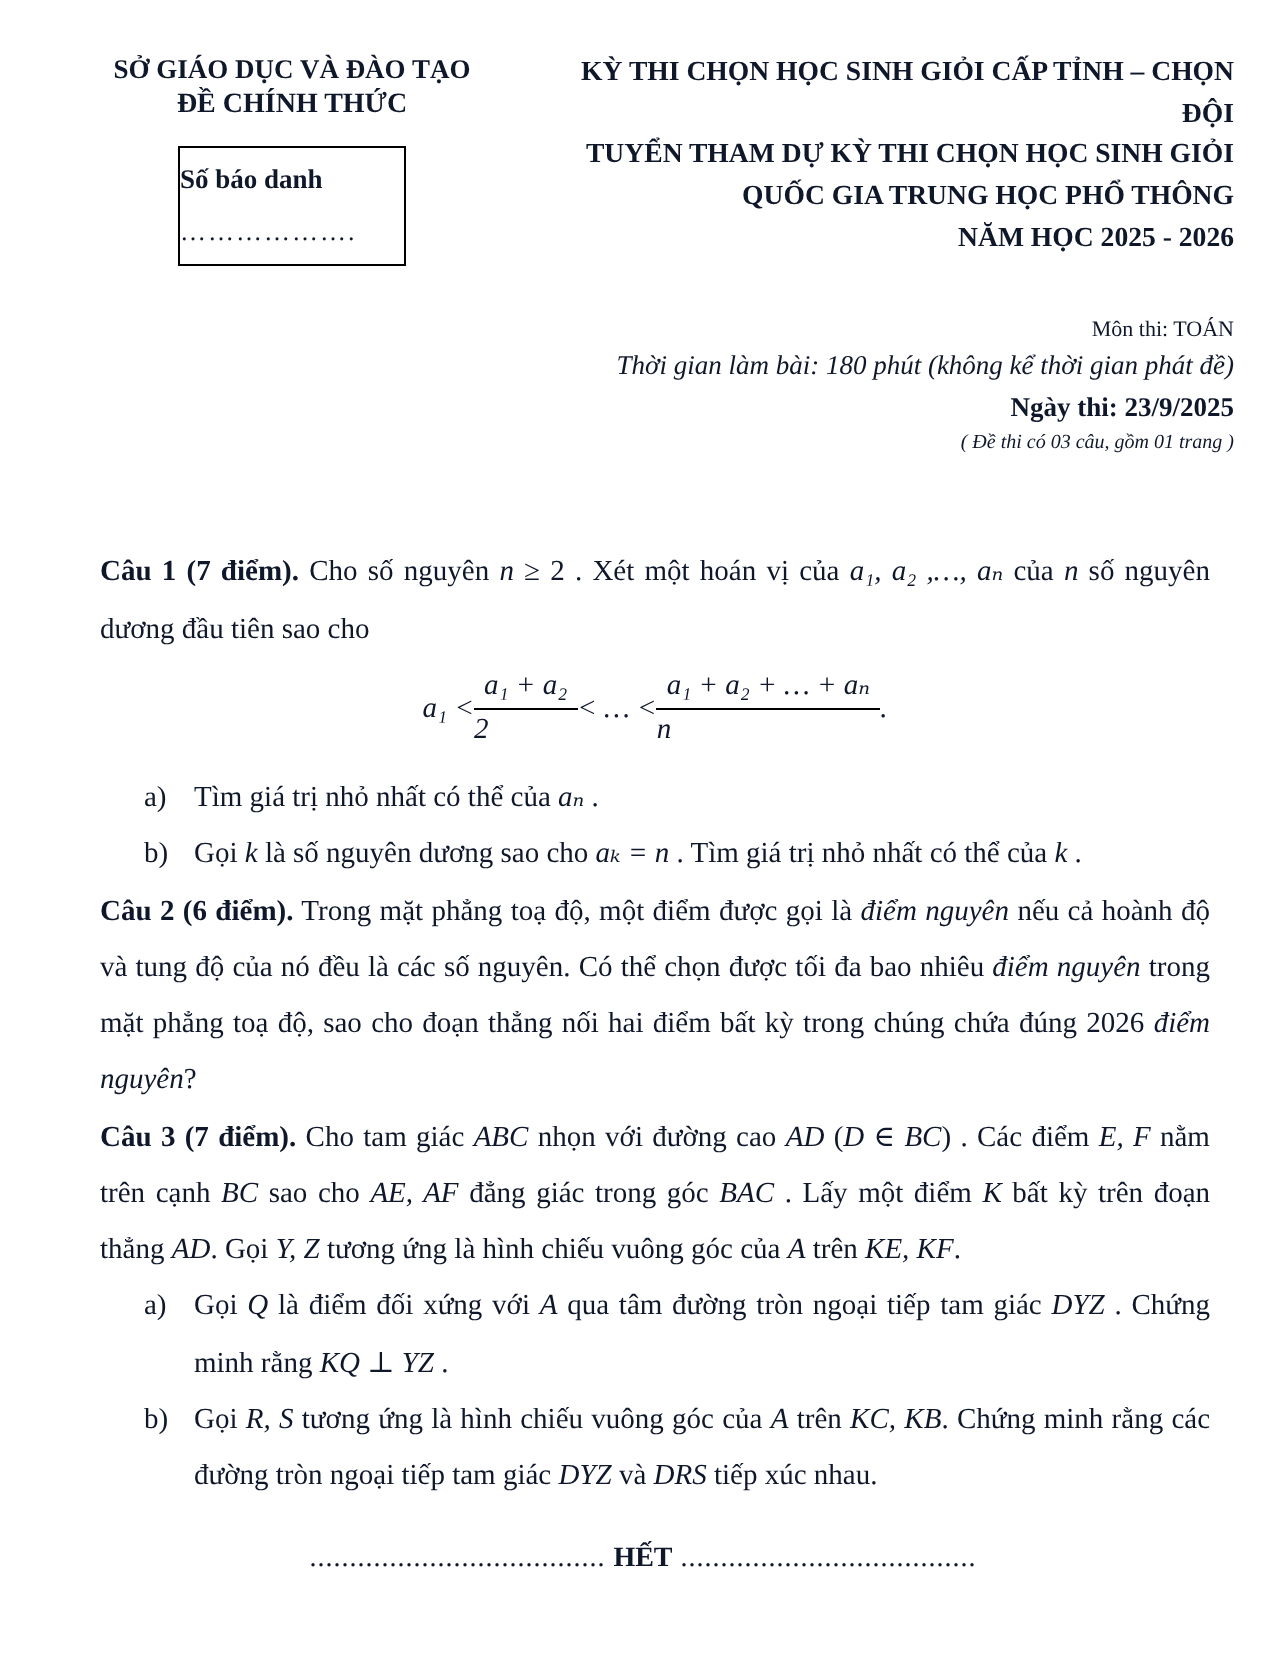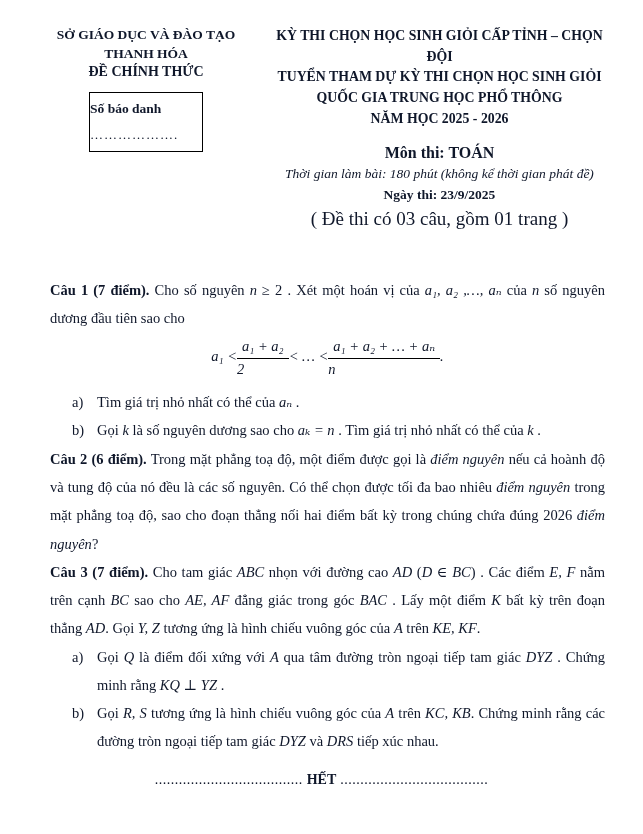--- a/index.html
+++ b/index.html
@@ -24,26 +24,26 @@
   .sbd-box {
     width: 114px;
     margin: 12px auto 0;
     border: 1.5px solid #000;
     padding: 8px 0 10px;
     text-align: left;
   }
   .sbd-label { font-weight: bold; font-size: 13.5px; }
   .sbd-dots { margin-top: 11px; font-size: 13px; letter-spacing: 1px; line-height: 1; }
 
-  .header-right { flex: 1; text-align: center; }
+  .header-right { flex: 1; text-align: right; }
   .title-line { font-weight: bold; font-size: 13.8px; line-height: 1.5; }
-  .subject { font-weight: bold; font-size: 16px; margin-top: 15px; }
+  .subject { font-weight: normal; font-size: 11px; margin-top: 30px; }
   .duration { font-style: italic; font-size: 13.5px; margin-top: 3px; line-height: 1.35; }
   .exam-date { font-weight: bold; font-size: 13.5px; margin-top: 2px; line-height: 1.35; }
-  .note { font-size: 19px; margin-top: 2px; line-height: 1.35; }
+  .note { font-style: italic; font-size: 10px; margin-top: 2px; line-height: 1.35; }
 
   
   .content { padding: 44px 38px 0 50px; }
   .para { text-align: justify; line-height: 1.95; }
   .q-gap { margin-top: 0; }
 
   .seg-n { font-style: normal; font-weight: normal; }
   .seg-b { font-weight: bold; }
   .seg-i { font-style: italic; }
 
@@ -69,21 +69,20 @@
   .het { font-weight: bold; margin: 0 4px; letter-spacing: 0; }
 </style>
 </head>
 <body>
 
 <div class="page">
 
   <header class="header">
     <div class="header-left">
       <div class="dept">SỞ GIÁO DỤC VÀ ĐÀO TẠO</div>
-      <div class="dept">THANH HÓA</div>
       <div class="official">ĐỀ CHÍNH THỨC</div>
       <div class="sbd-box">
         <div class="sbd-label">Số báo danh</div>
         <div class="sbd-dots">……………….</div>
       </div>
     </div>
     <div class="header-right">
       <div class="title-line">KỲ THI CHỌN HỌC SINH GIỎI CẤP TỈNH – CHỌN ĐỘI</div>
       <div class="title-line">TUYỂN THAM DỰ KỲ THI CHỌN HỌC SINH GIỎI</div>
       <div class="title-line">QUỐC GIA TRUNG HỌC PHỔ THÔNG</div>

